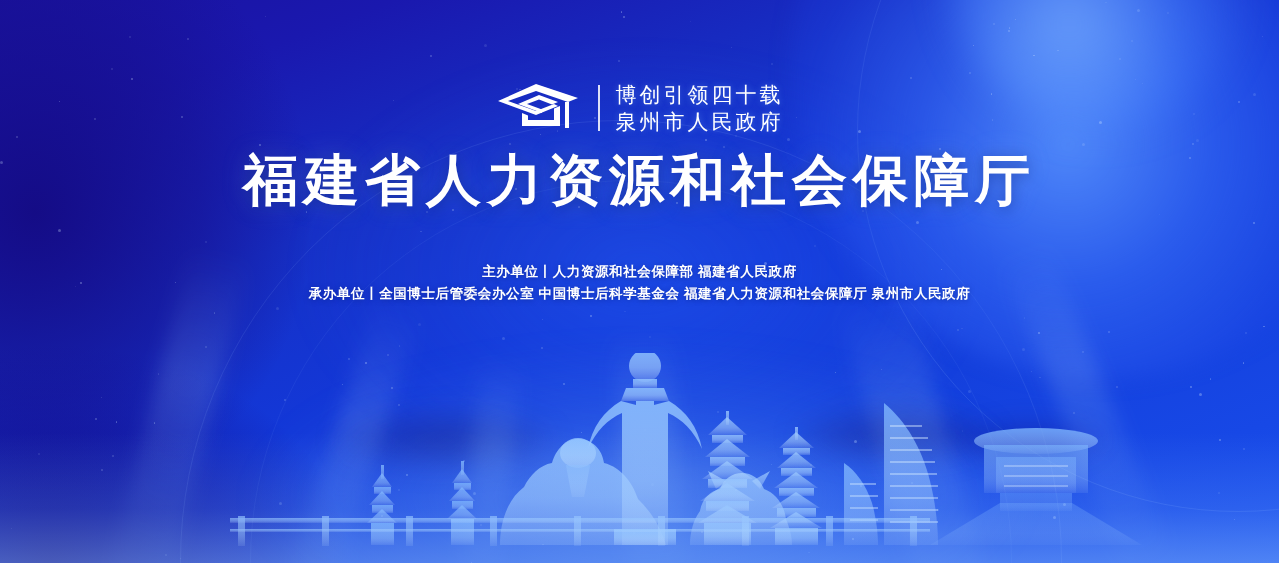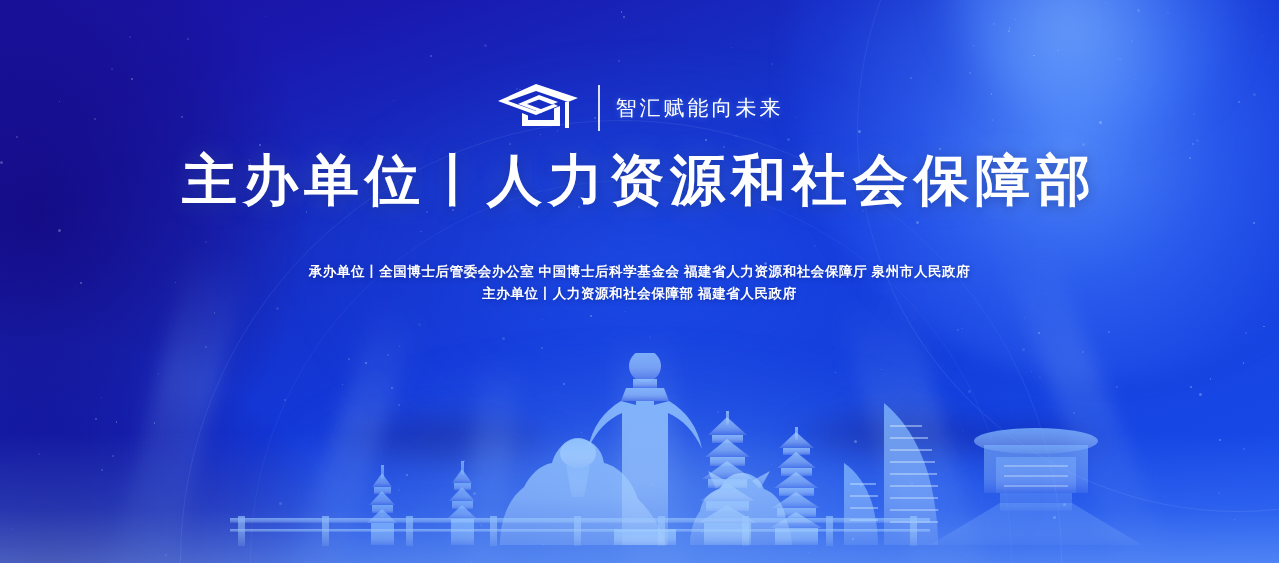--- a/index.html
+++ b/index.html
@@ -612,25 +612,26 @@
       <svg class="emblem" viewBox="0 0 86 52" aria-hidden="true">
         <g fill="#ffffff">
           <polygon points="40,2 82,16 72,20 40,9 12,19 40,29 58,22 62,24 40,33 2,19"></polygon>
           <path d="M43,13 L62,20 L56,22.4 L43,17.6 L31,22 L46,27.5 L46,31 L22,22 Z"></path>
           <path d="M26,31 L26,44 L64,44 L64,24 L58,26.5 L58,38 L32,38 L32,33.5 Z"></path>
           <rect x="69" y="20" width="4" height="26"></rect>
         </g>
       </svg>
       <div class="divider"></div>
       <div class="slogan">
-        <span>智汇赋能向未来</span>
+        <span>博创引领四十载</span>
+        <span>泉州市人民政府</span>
       </div>
     </div>
 
-    <div class="title-cn">主办单位丨人力资源和社会保障部</div>
+    <div class="title-cn">福建省人力资源和社会保障厅</div>
 
     <div class="orgs">
+      <div class="line">主办单位丨人力资源和社会保障部  福建省人民政府</div>
       <div class="line">承办单位丨全国博士后管委会办公室  中国博士后科学基金会  福建省人力资源和社会保障厅  泉州市人民政府</div>
-      <div class="line">主办单位丨人力资源和社会保障部  福建省人民政府</div>
     </div>
 
   </div>
 </div>
 
 </body></html>

